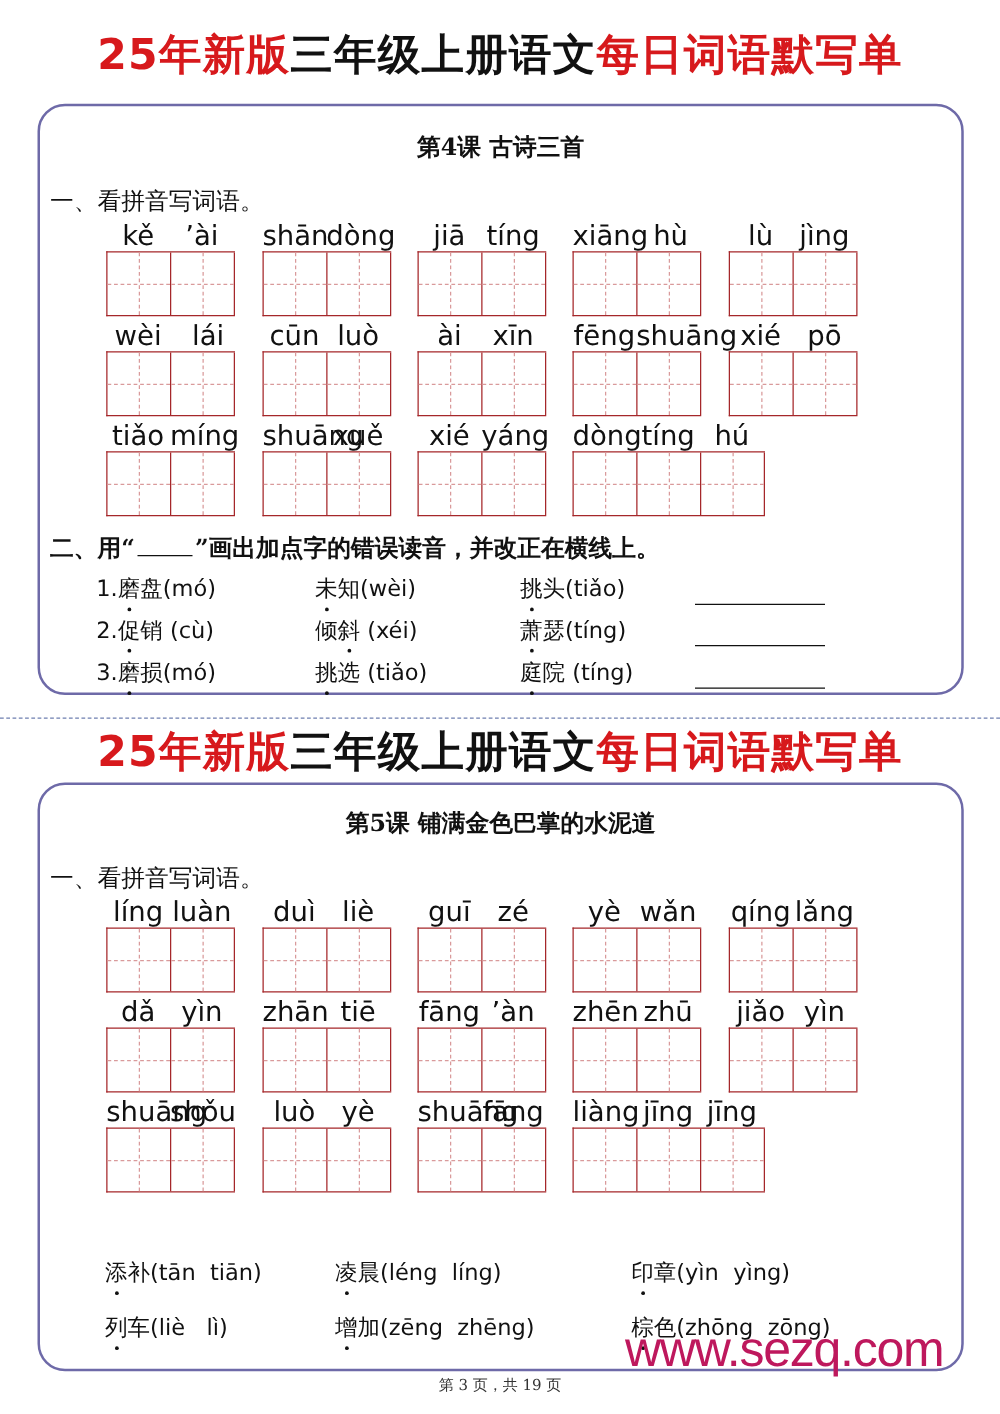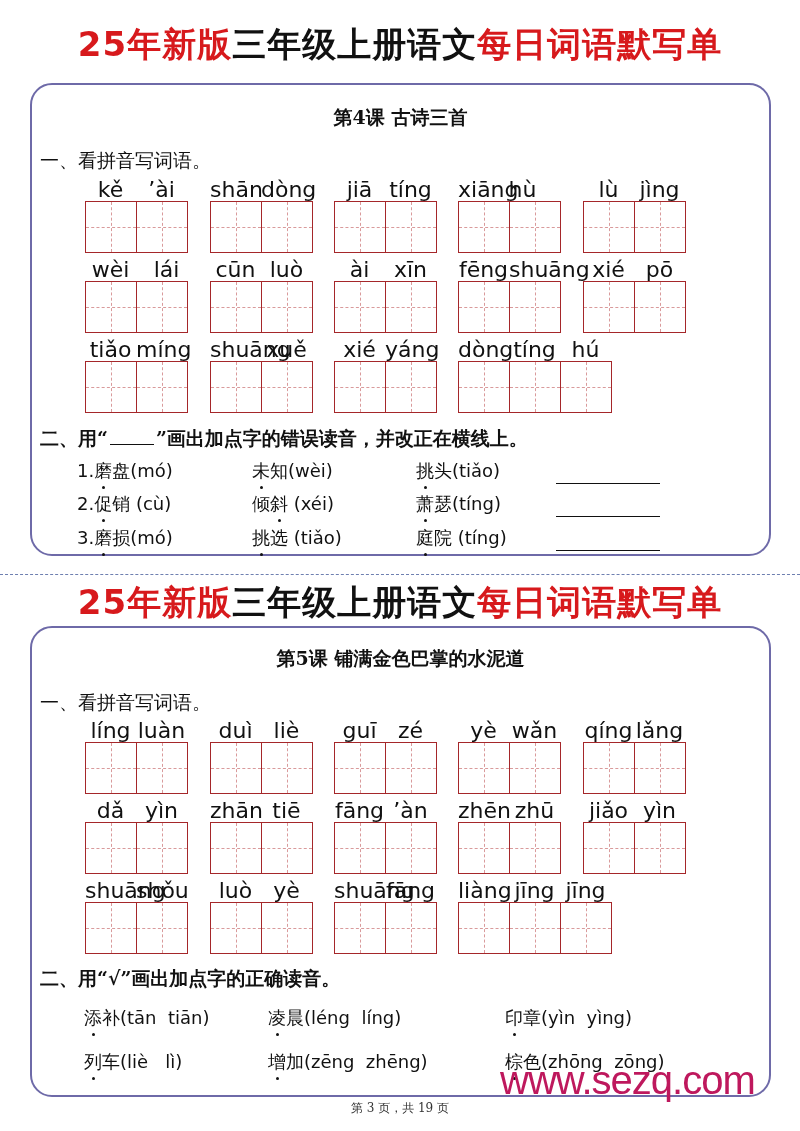--- a/index.html
+++ b/index.html
@@ -77,21 +77,21 @@
           <span style="left: 51px; width: 51px;">tíng</span>
         </div>
         <div class="boxes">
           <div class="cell"></div>
           <div class="cell"></div>
         </div>
       </div>
       <div class="word" style="left: 426px; top: 92px; width: 102px; height: 76px;">
         <div class="pinyin">
           <span style="left: 0px; width: 51px;">xiāng</span>
-          <span style="left: 39px; width: 51px;">hù</span>
+          <span style="left: 53px; width: 51px;">hù</span>
         </div>
         <div class="boxes">
           <div class="cell"></div>
           <div class="cell"></div>
         </div>
       </div>
       <div class="word" style="left: 551px; top: 92px; width: 102px; height: 76px;">
         <div class="pinyin">
           <span style="left: 0px; width: 51px;">lù</span>
           <span style="left: 51px; width: 51px;">jìng</span>
@@ -360,21 +360,20 @@
           <span style="left: 51px; width: 51px;">jīng</span>
           <span style="left: 102px; width: 51px;">jīng</span>
         </div>
         <div class="boxes">
           <div class="cell"></div>
           <div class="cell"></div>
           <div class="cell"></div>
         </div>
       </div>
     </div>
-  <div class="section-head bold" style="left:8px;top:338px;">二、用“√”画出加点字的正确读音。</div>
   <div id="l5items">
       <div class="item" style="left: 52px; top: 378px; white-space: pre;"><span class="hz"><span class="dot">添</span>补</span><span>(tān  tiān)</span></div>
       <div class="item" style="left: 236px; top: 378px; white-space: pre;"><span class="hz"><span class="dot">凌</span>晨</span><span>(léng  líng)</span></div>
       <div class="item" style="left: 473px; top: 378px; white-space: pre;"><span class="hz"><span class="dot">印</span>章</span><span>(yìn  yìng)</span></div>
       <div class="item" style="left: 52px; top: 422px; white-space: pre;"><span class="hz"><span class="dot">列</span>车</span><span>(liè   lì)</span></div>
       <div class="item" style="left: 236px; top: 422px; white-space: pre;"><span class="hz"><span class="dot">增</span>加</span><span>(zēng  zhēng)</span></div>
       <div class="item" style="left: 473px; top: 422px; white-space: pre;"><span class="hz"><span class="dot">棕</span>色</span><span>(zhōng  zōng)</span></div>
     </div>
 </div>
 

